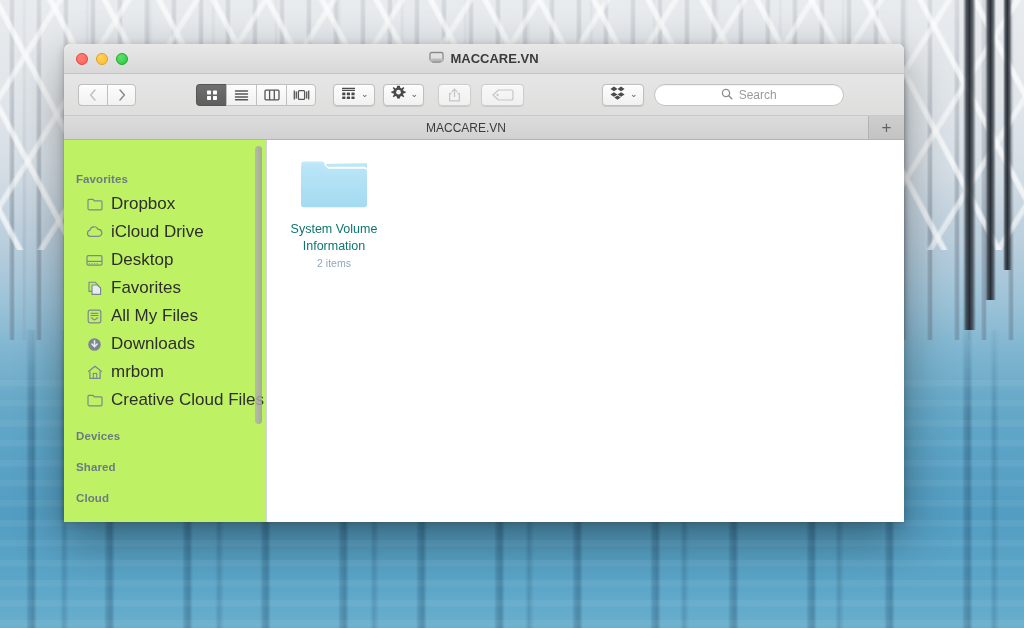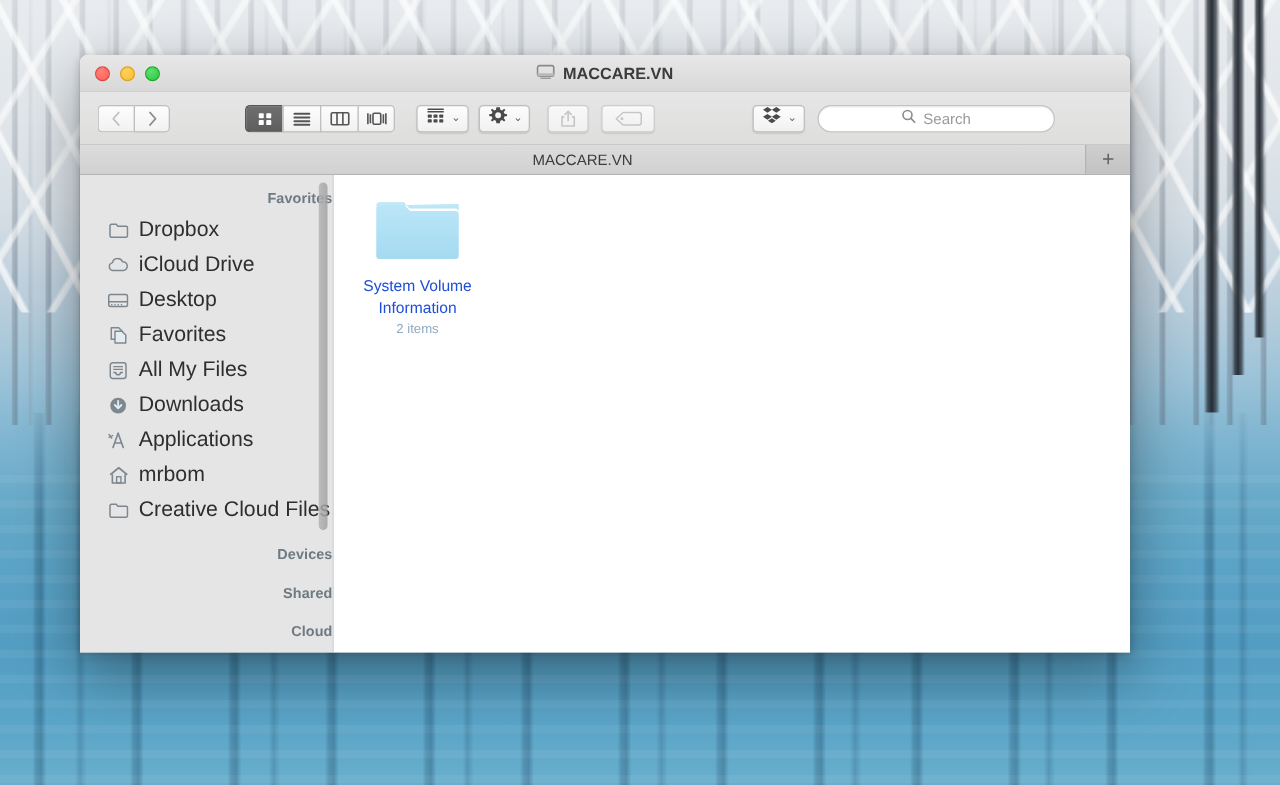--- a/index.html
+++ b/index.html
@@ -241,26 +241,25 @@
     border-left: 1px solid #b4b3b3;
     font-size: 17px; color: #636363; font-weight: 300;
     background: linear-gradient(to bottom, #cfcece, #c4c3c3);
   }
 
   
   .win-body { flex: 1; display: flex; min-height: 0; }
 
   .sidebar {
     width: 203px; flex: 0 0 203px;
-    background: #e5e5e5;
+    background: #bef264;
     border-right: 1px solid #cfd7da;
-    padding-top: 6px;
+    padding-top: 26px;
     position: relative;
     overflow: hidden;
-    text-align: right;
   }
   .sb-header {
     font-size: 11.5px; font-weight: bold; color: #6d7a82;
     padding: 7px 0 5px 12px;
     letter-spacing: .1px;
   }
   .sb-item {
     display: flex; align-items: center; gap: 8px;
     height: 28px;
     padding-left: 22px;
@@ -281,21 +280,21 @@
     flex: 1; background: #ffffff;
     padding: 16px 0 0 14px;
   }
   .file-item {
     width: 106px;
     display: flex; flex-direction: column; align-items: center;
     gap: 0;
   }
   .folder-ico { width: 70px; height: 56px; position: relative; margin-bottom: 9px; }
   .file-label {
-    font-size: 12.5px; color: #1d4ed8; text-align: center;
+    font-size: 12.5px; color: #0f766e; text-align: center;
     line-height: 17px; max-width: 104px;
   }
   .file-sub { font-size: 10.5px; color: #8fa9c0; margin-top: 2px; }
 </style>
 </head>
 <body>
 
 <div id="desktop">
   <div class="trunks"></div>
   <div class="branches"></div>
@@ -525,32 +524,20 @@
         <div class="sb-item">
           <span class="sb-icon">
             <svg width="15" height="15" viewBox="0 0 15 15">
               <circle cx="7.5" cy="7.5" r="6.3" fill="#7d8790"></circle>
               <path d="M7.5 3.8 V9.4 M4.9 7 L7.5 9.7 L10.1 7" fill="none" stroke="#e4edf1" stroke-width="1.5" stroke-linecap="round" stroke-linejoin="round"></path>
             </svg>
           </span>
           <span>Downloads</span>
         </div>
 
-        <div class="sb-item">
-          <span class="sb-icon">
-            <svg width="17" height="15" viewBox="0 0 17 15">
-              <path d="M8.5 1.6 L12.6 13" fill="none" stroke="#7d8790" stroke-width="1.3" stroke-linecap="round"></path>
-              <path d="M8.5 1.6 L4.4 13" fill="none" stroke="#7d8790" stroke-width="1.3" stroke-linecap="round"></path>
-              <line x1="5.6" y1="9.4" x2="11.4" y2="9.4" stroke="#7d8790" stroke-width="1.2"></line>
-              <line x1="1.2" y1="5" x2="4.2" y2="3.4" stroke="#7d8790" stroke-width="1.1" stroke-linecap="round"></line>
-              <line x1="1.2" y1="2.6" x2="3.4" y2="5.4" stroke="#7d8790" stroke-width="1.1" stroke-linecap="round"></line>
-            </svg>
-          </span>
-          <span>Applications</span>
-        </div>
 
         <div class="sb-item">
           <span class="sb-icon">
             <svg width="16" height="15" viewBox="0 0 16 15">
               <path d="M1.2 6.8 L8 1.2 L14.8 6.8" fill="none" stroke="#7d8790" stroke-width="1.3" stroke-linejoin="round"></path>
               <path d="M2.9 6.4 V13.4 H13.1 V6.4" fill="none" stroke="#7d8790" stroke-width="1.3" stroke-linejoin="round"></path>
               <rect x="6.3" y="8.4" width="3.4" height="5" fill="none" stroke="#7d8790" stroke-width="1.1"></rect>
             </svg>
           </span>
           <span>mrbom</span>

